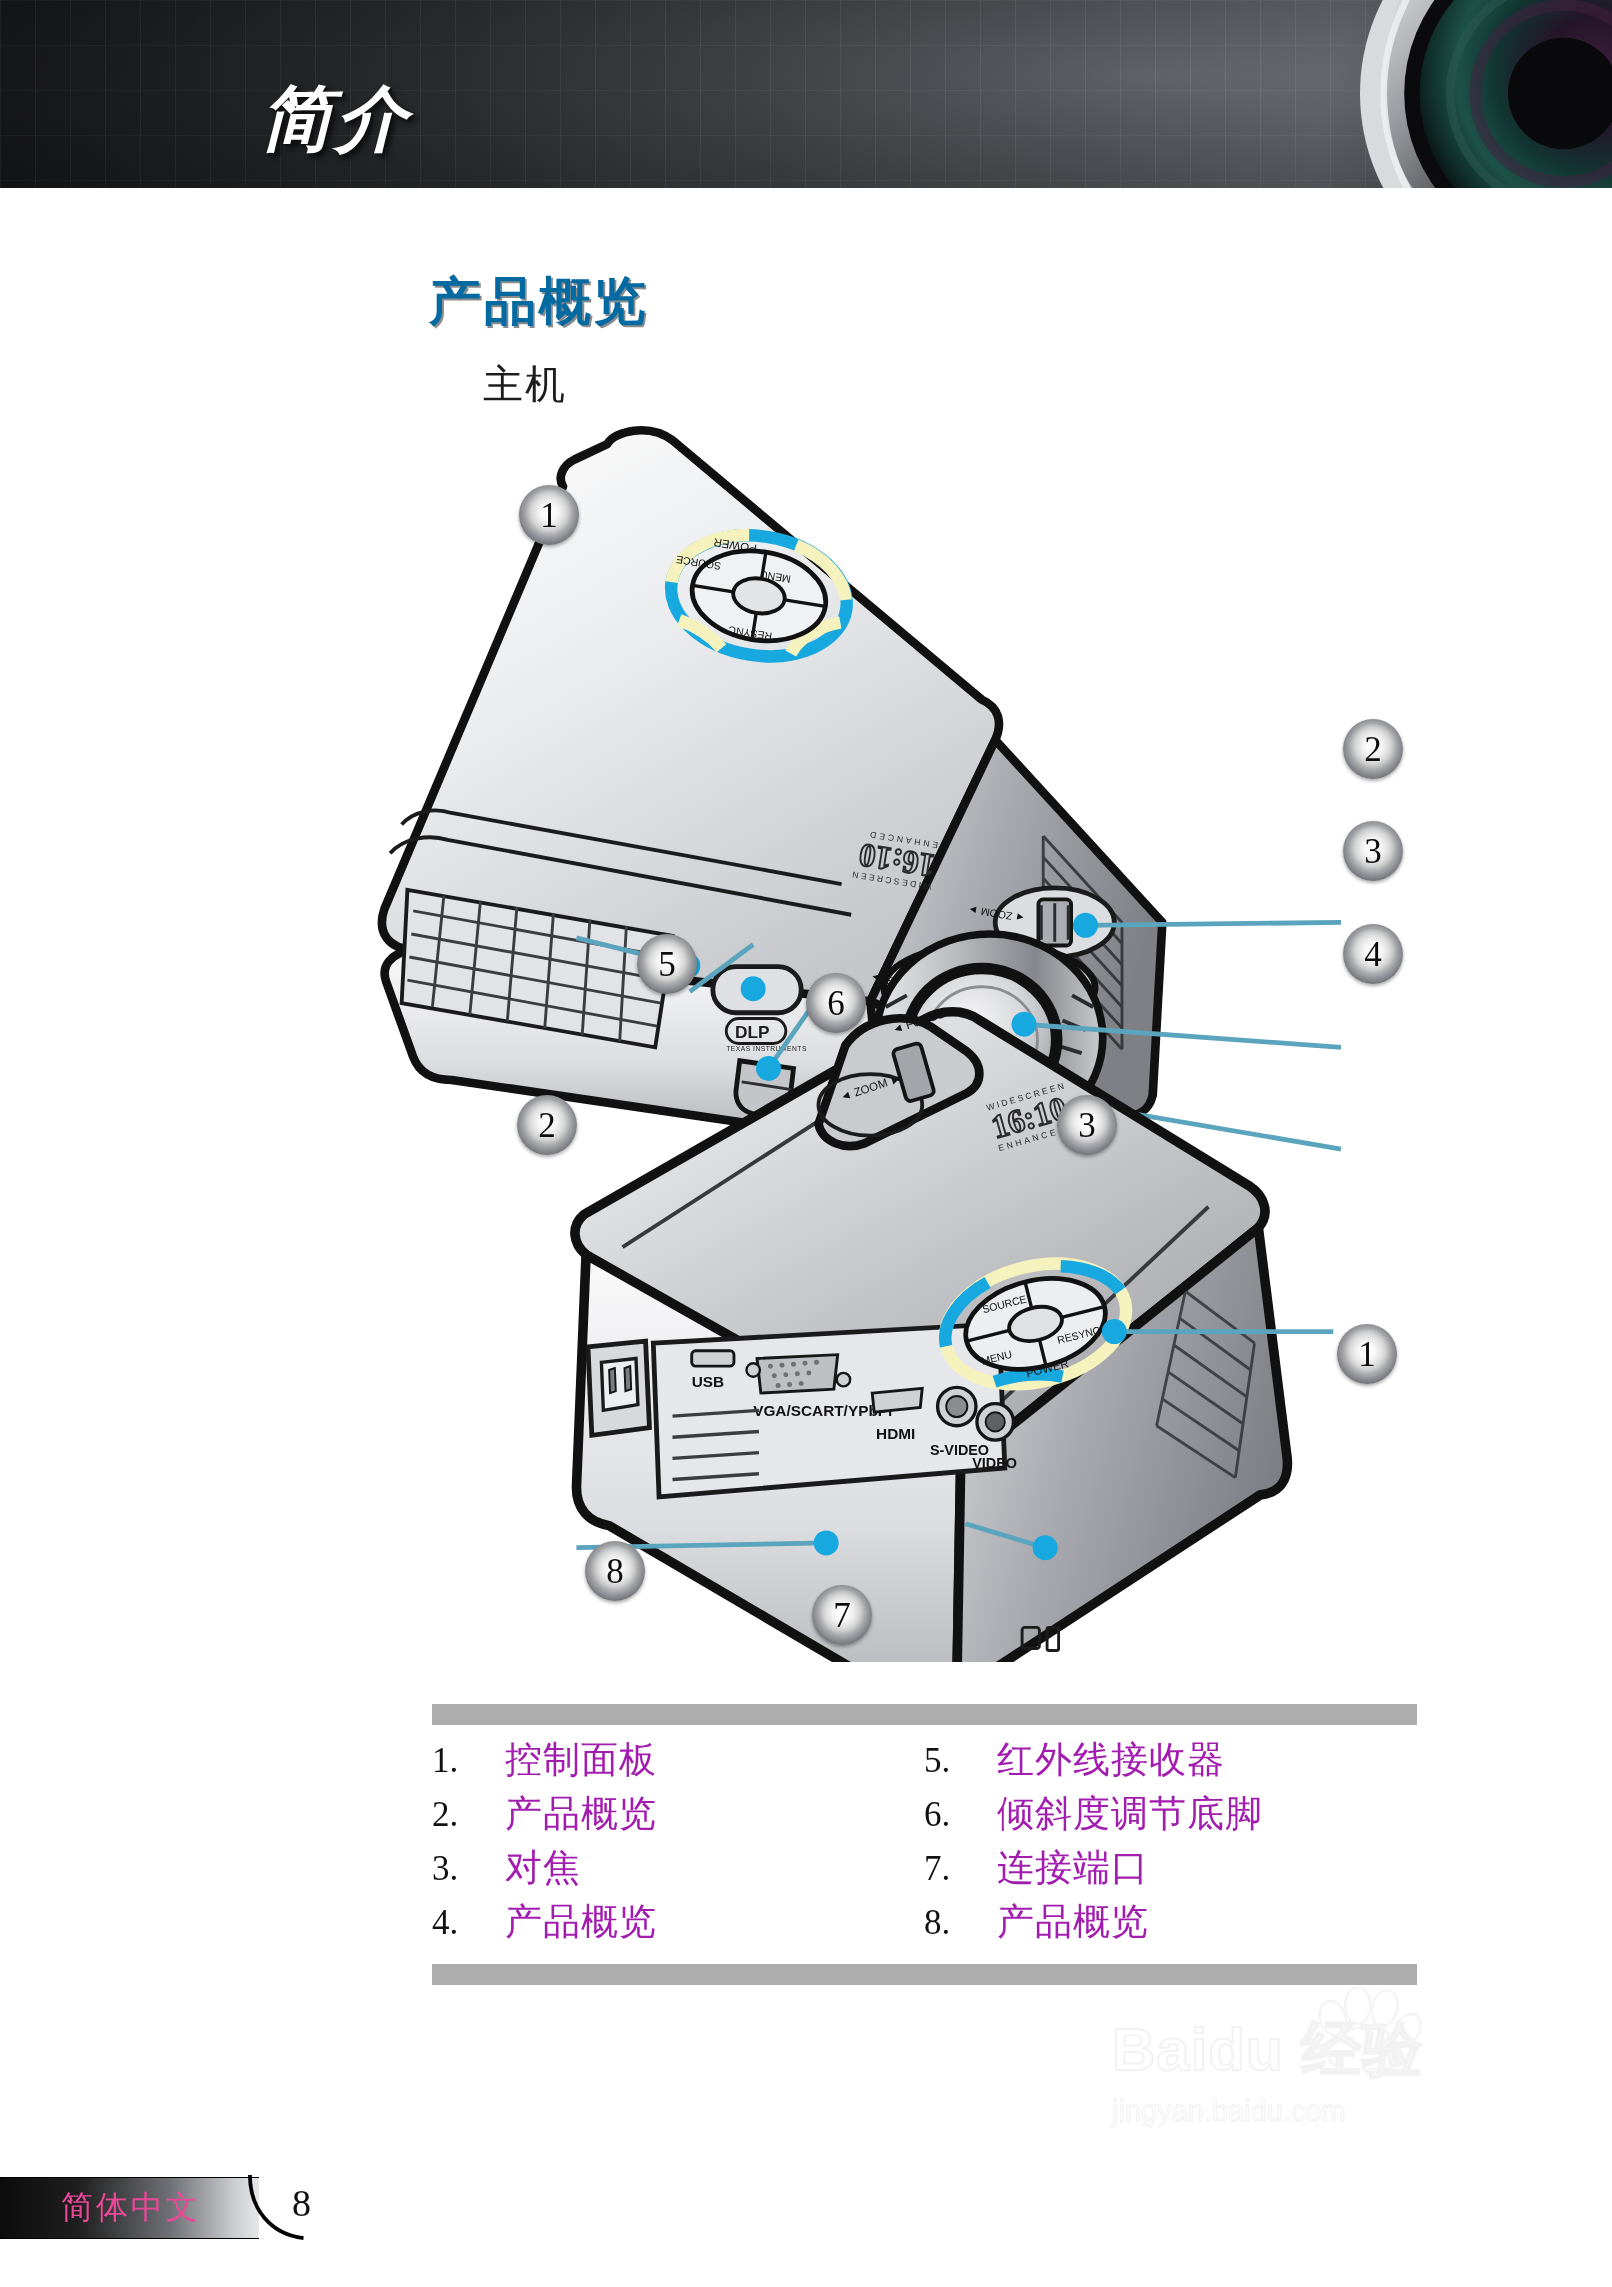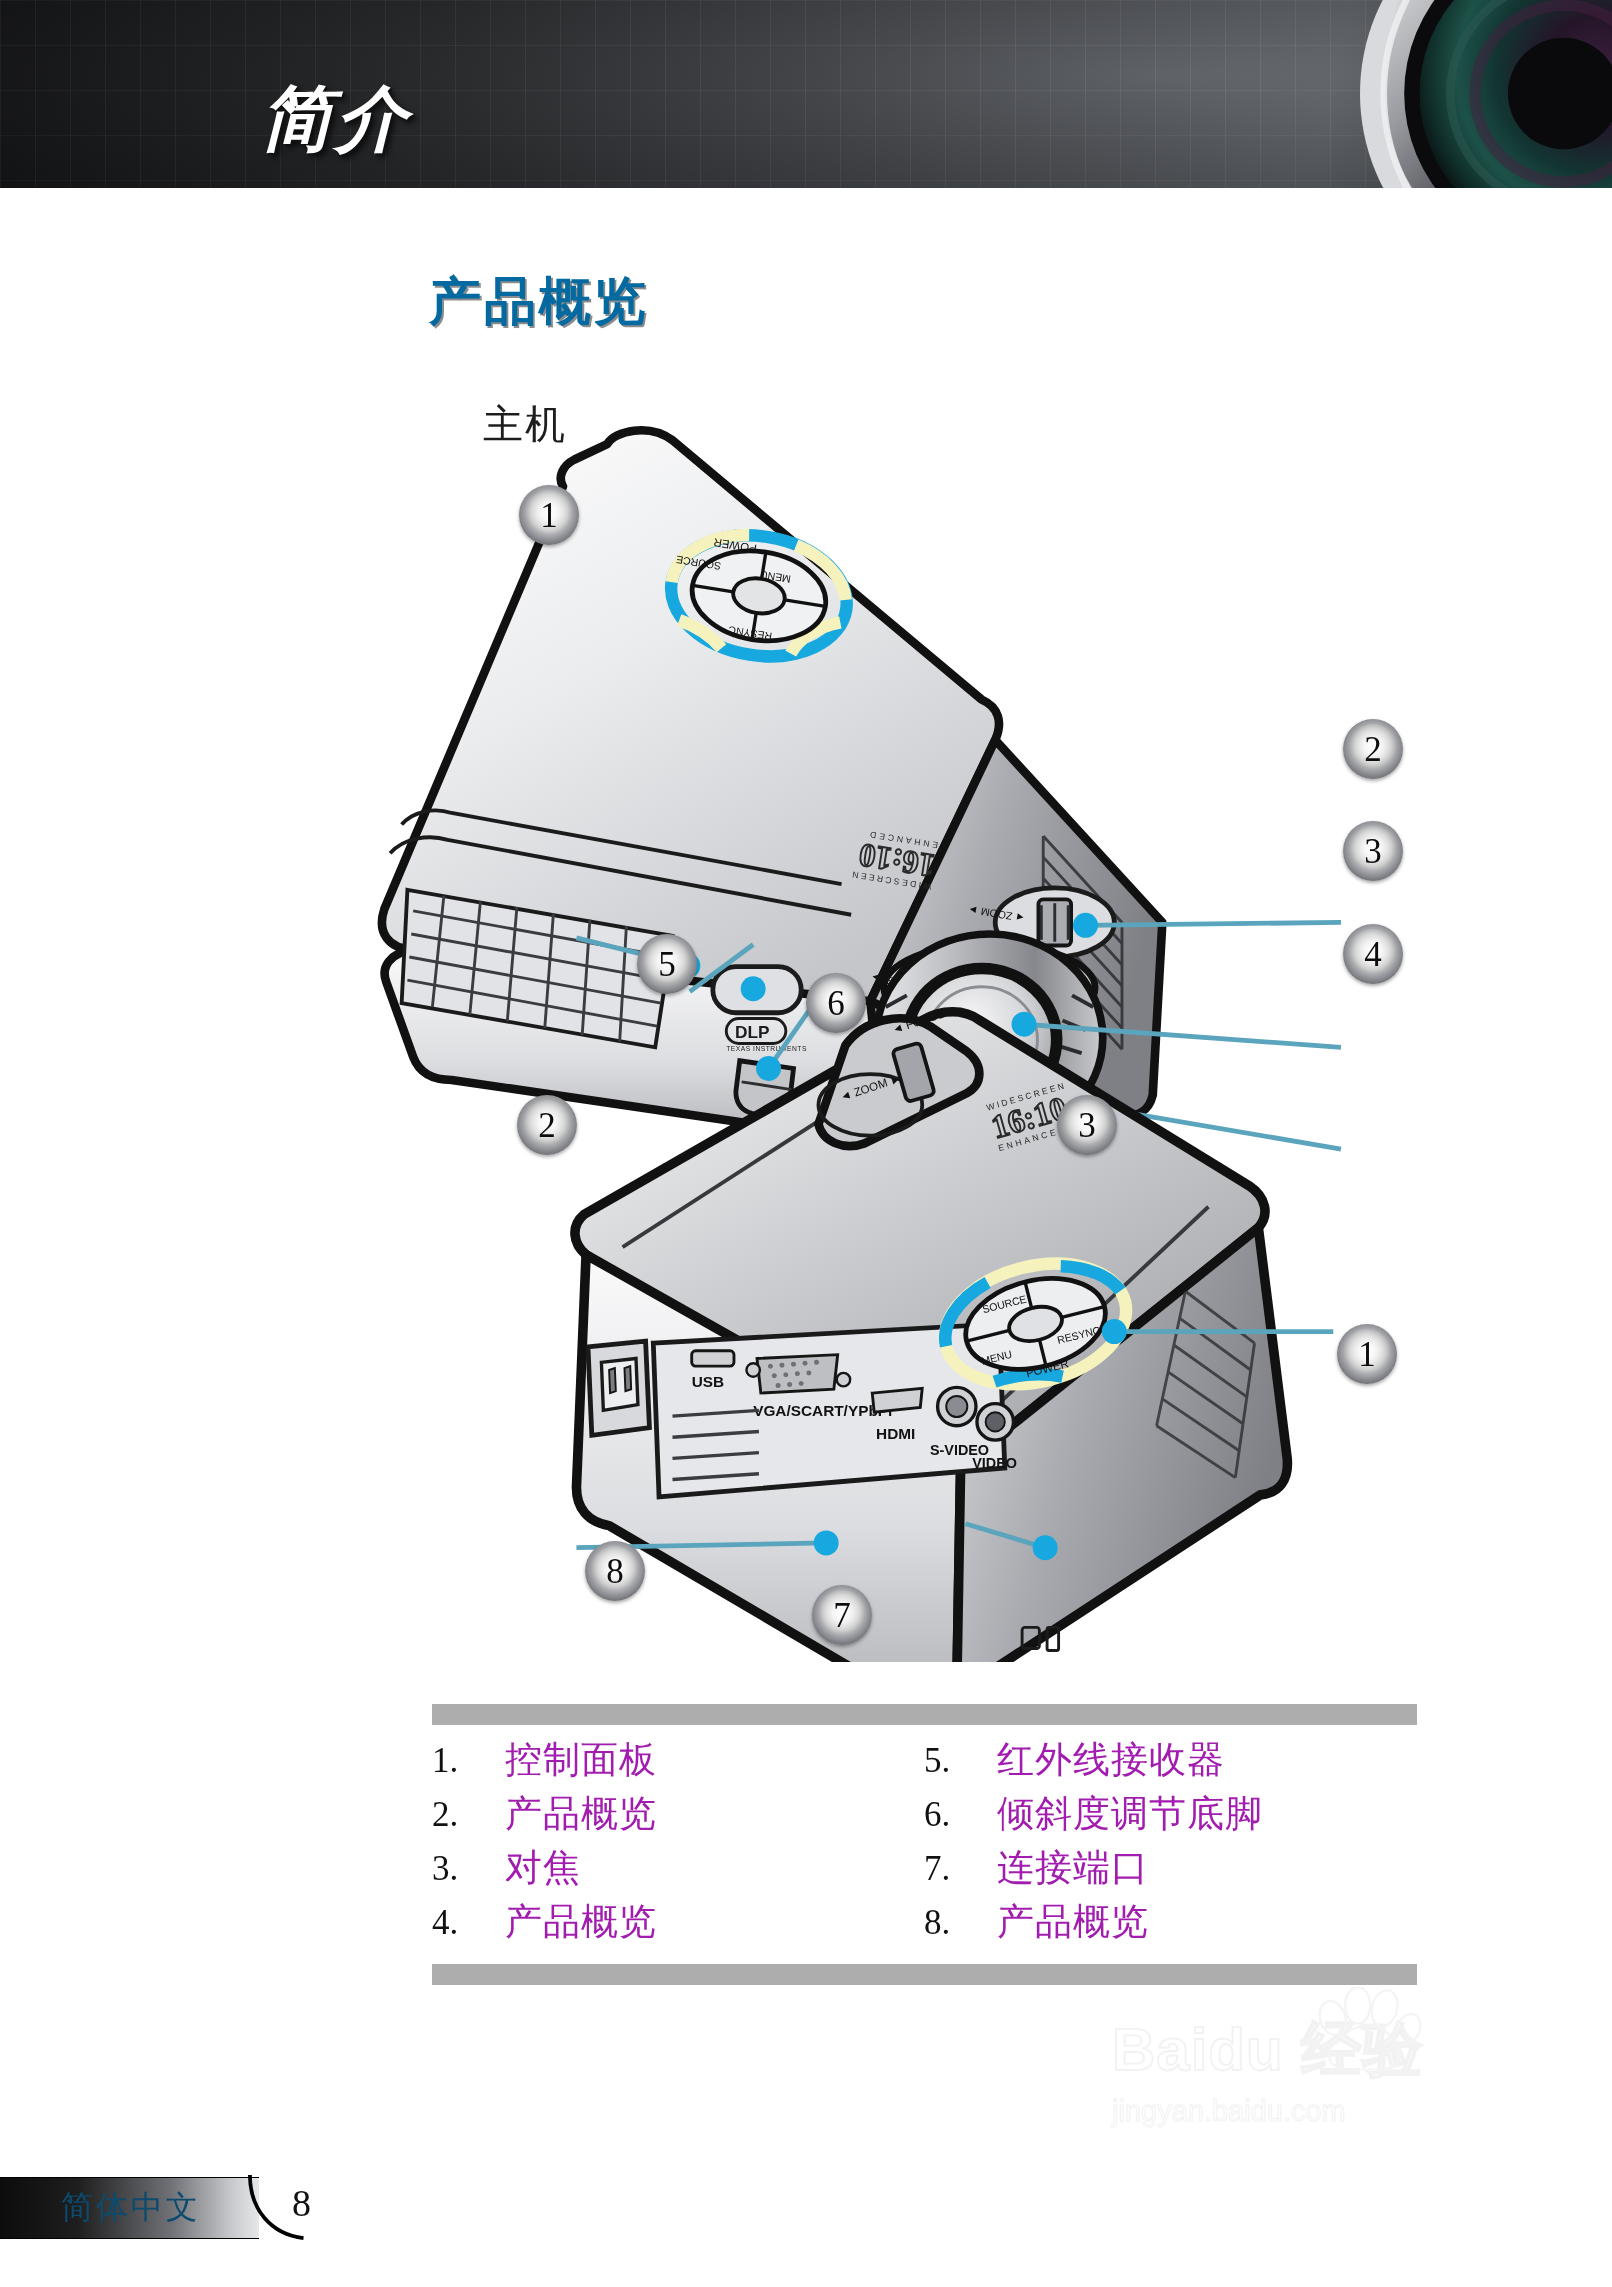--- a/index.html
+++ b/index.html
@@ -21,21 +21,21 @@
      font-size:71px;font-weight:bold;font-style:italic;letter-spacing:3.8px;
      text-shadow:1.9px 1.9px 0 #101113, 3.8px 3.8px 6.7px rgba(0,0,0,.75);margin-top:45px;}
   .lens-wrap{position:absolute;right:-67px;top:-113px;width:346px;height:413px;}
   .lens-wrap svg{display:block;}
 
   
   .h-product{position:absolute;left:429px;top:267px;font-size:52px;font-weight:bold;
      color:#0369a1;letter-spacing:2.9px;
      text-shadow:1.9px 1.9px 0 rgba(0,0,0,.45);}
   .h-main{position:absolute;left:483px;top:357px;font-size:40px;font-weight:normal;
-     color:#1d1d1d;letter-spacing:1.9px;margin-top:40px;}
+     color:#1d1d1d;letter-spacing:1.9px;}
 
   
   .figure{position:absolute;left:0;top:423px;width:1612px;height:1239px;}
   .figure svg{position:absolute;left:0;top:0;}
 
   
   .bub{position:absolute;width:60px;height:60px;border-radius:50%;
     background:
       radial-gradient(circle at 50% 46%, #f4f4f4 0%, #efefef 17%, #c9c9c9 40%, #8e9095 62%, #5b5d62 82%, #3d3f44 100%);
     box-shadow:0 1.9px 3.8px rgba(0,0,0,.35);
@@ -66,21 +66,21 @@
       text-shadow:0 0 1px #cfcfcf;white-space:nowrap;}
   .wm-sub{margin-top:3.8px;font-size:29px;color:#fff;
       -webkit-text-stroke:1.3px #dadada;white-space:nowrap;}
   .wm-paw{position:absolute;left:188px;top:-23px;}
 
   
   .footer{position:absolute;left:0;top:2177px;width:327px;height:60px;}
   .fbar{position:absolute;left:0;top:0;width:259px;height:60px;
      background:linear-gradient(90deg,#0c0c0c 0%,#1e1e1e 30%,#6f7176 66%,#c9cbce 90%,#e6e7e9 100%);
      border-top:1.9px solid #000;border-bottom:1.9px solid #000;}
-  .fbar-label{position:absolute;left:61px;top:8.6px;color:#0c4a6e;font-size:32px;letter-spacing:2.9px;}
+  .fbar-label{position:absolute;left:61px;top:8.6px;color:#ec4899;font-size:32px;letter-spacing:2.9px;}
   .fcurve{position:absolute;left:248px;top:-1.9px;}
   .fpage{position:absolute;left:292px;top:3.8px;font-size:38px;color:#111;
      font-family:"Liberation Serif","DejaVu Serif",serif;}
 </style>
 </head>
 <body>
 
 <div class="header">
   <div class="grid"></div>
   <div class="vig"></div>

